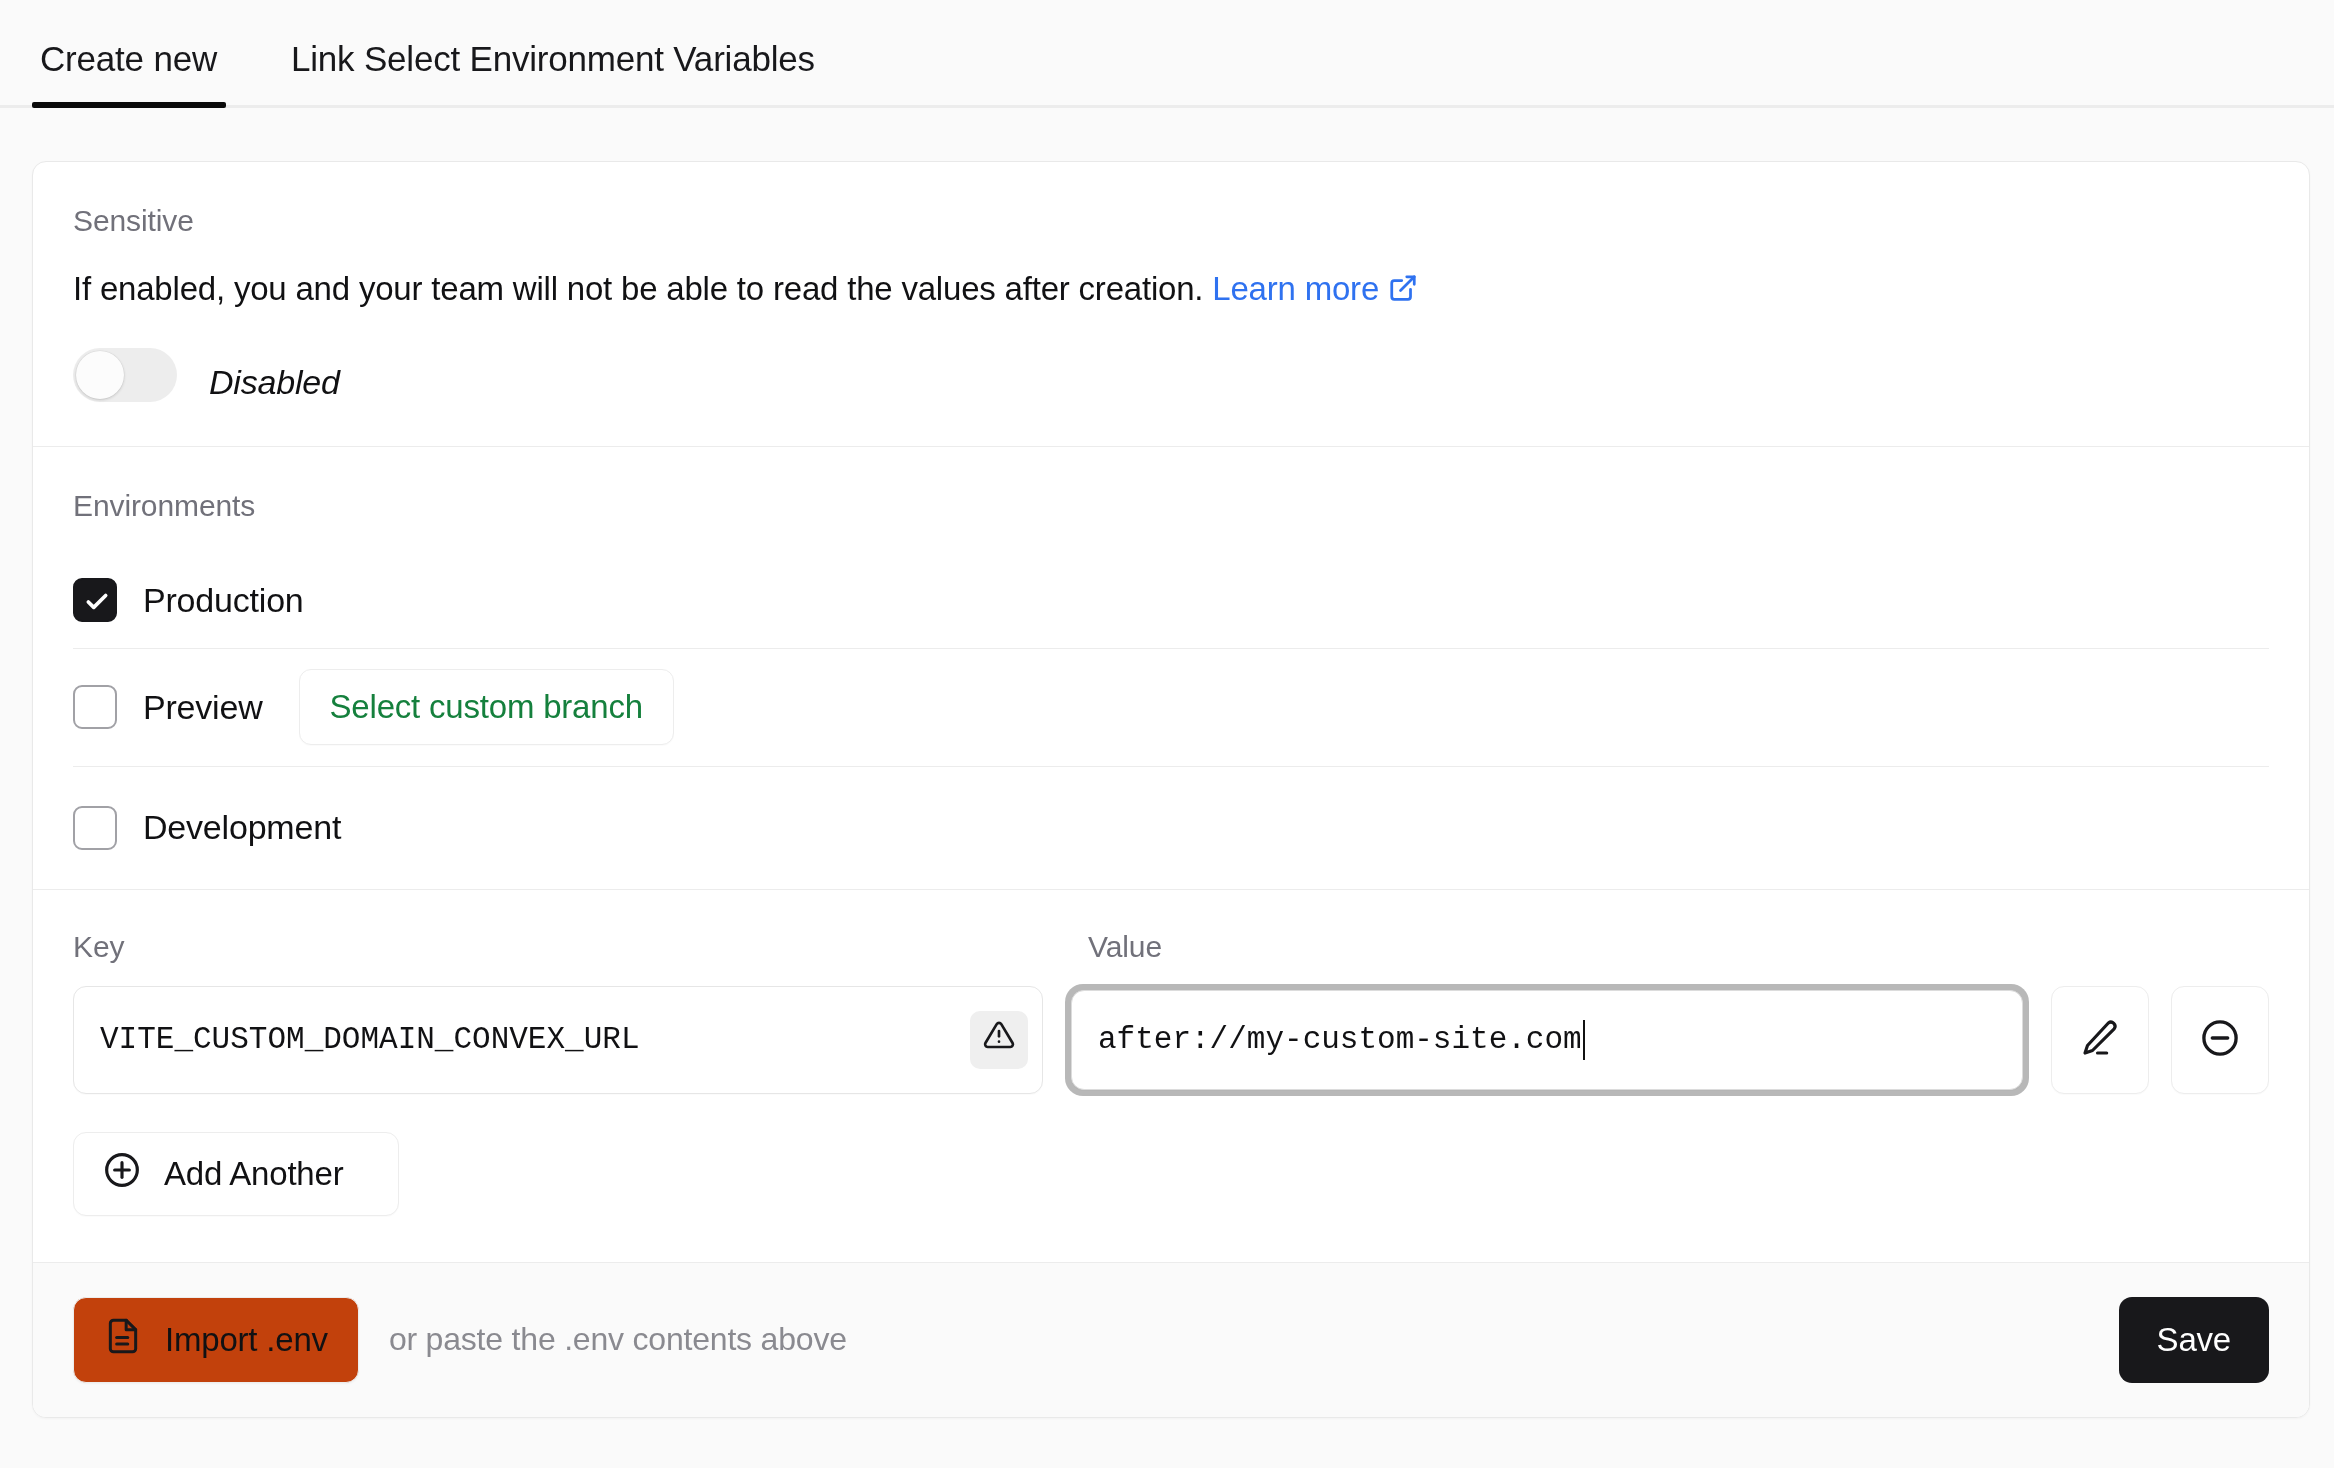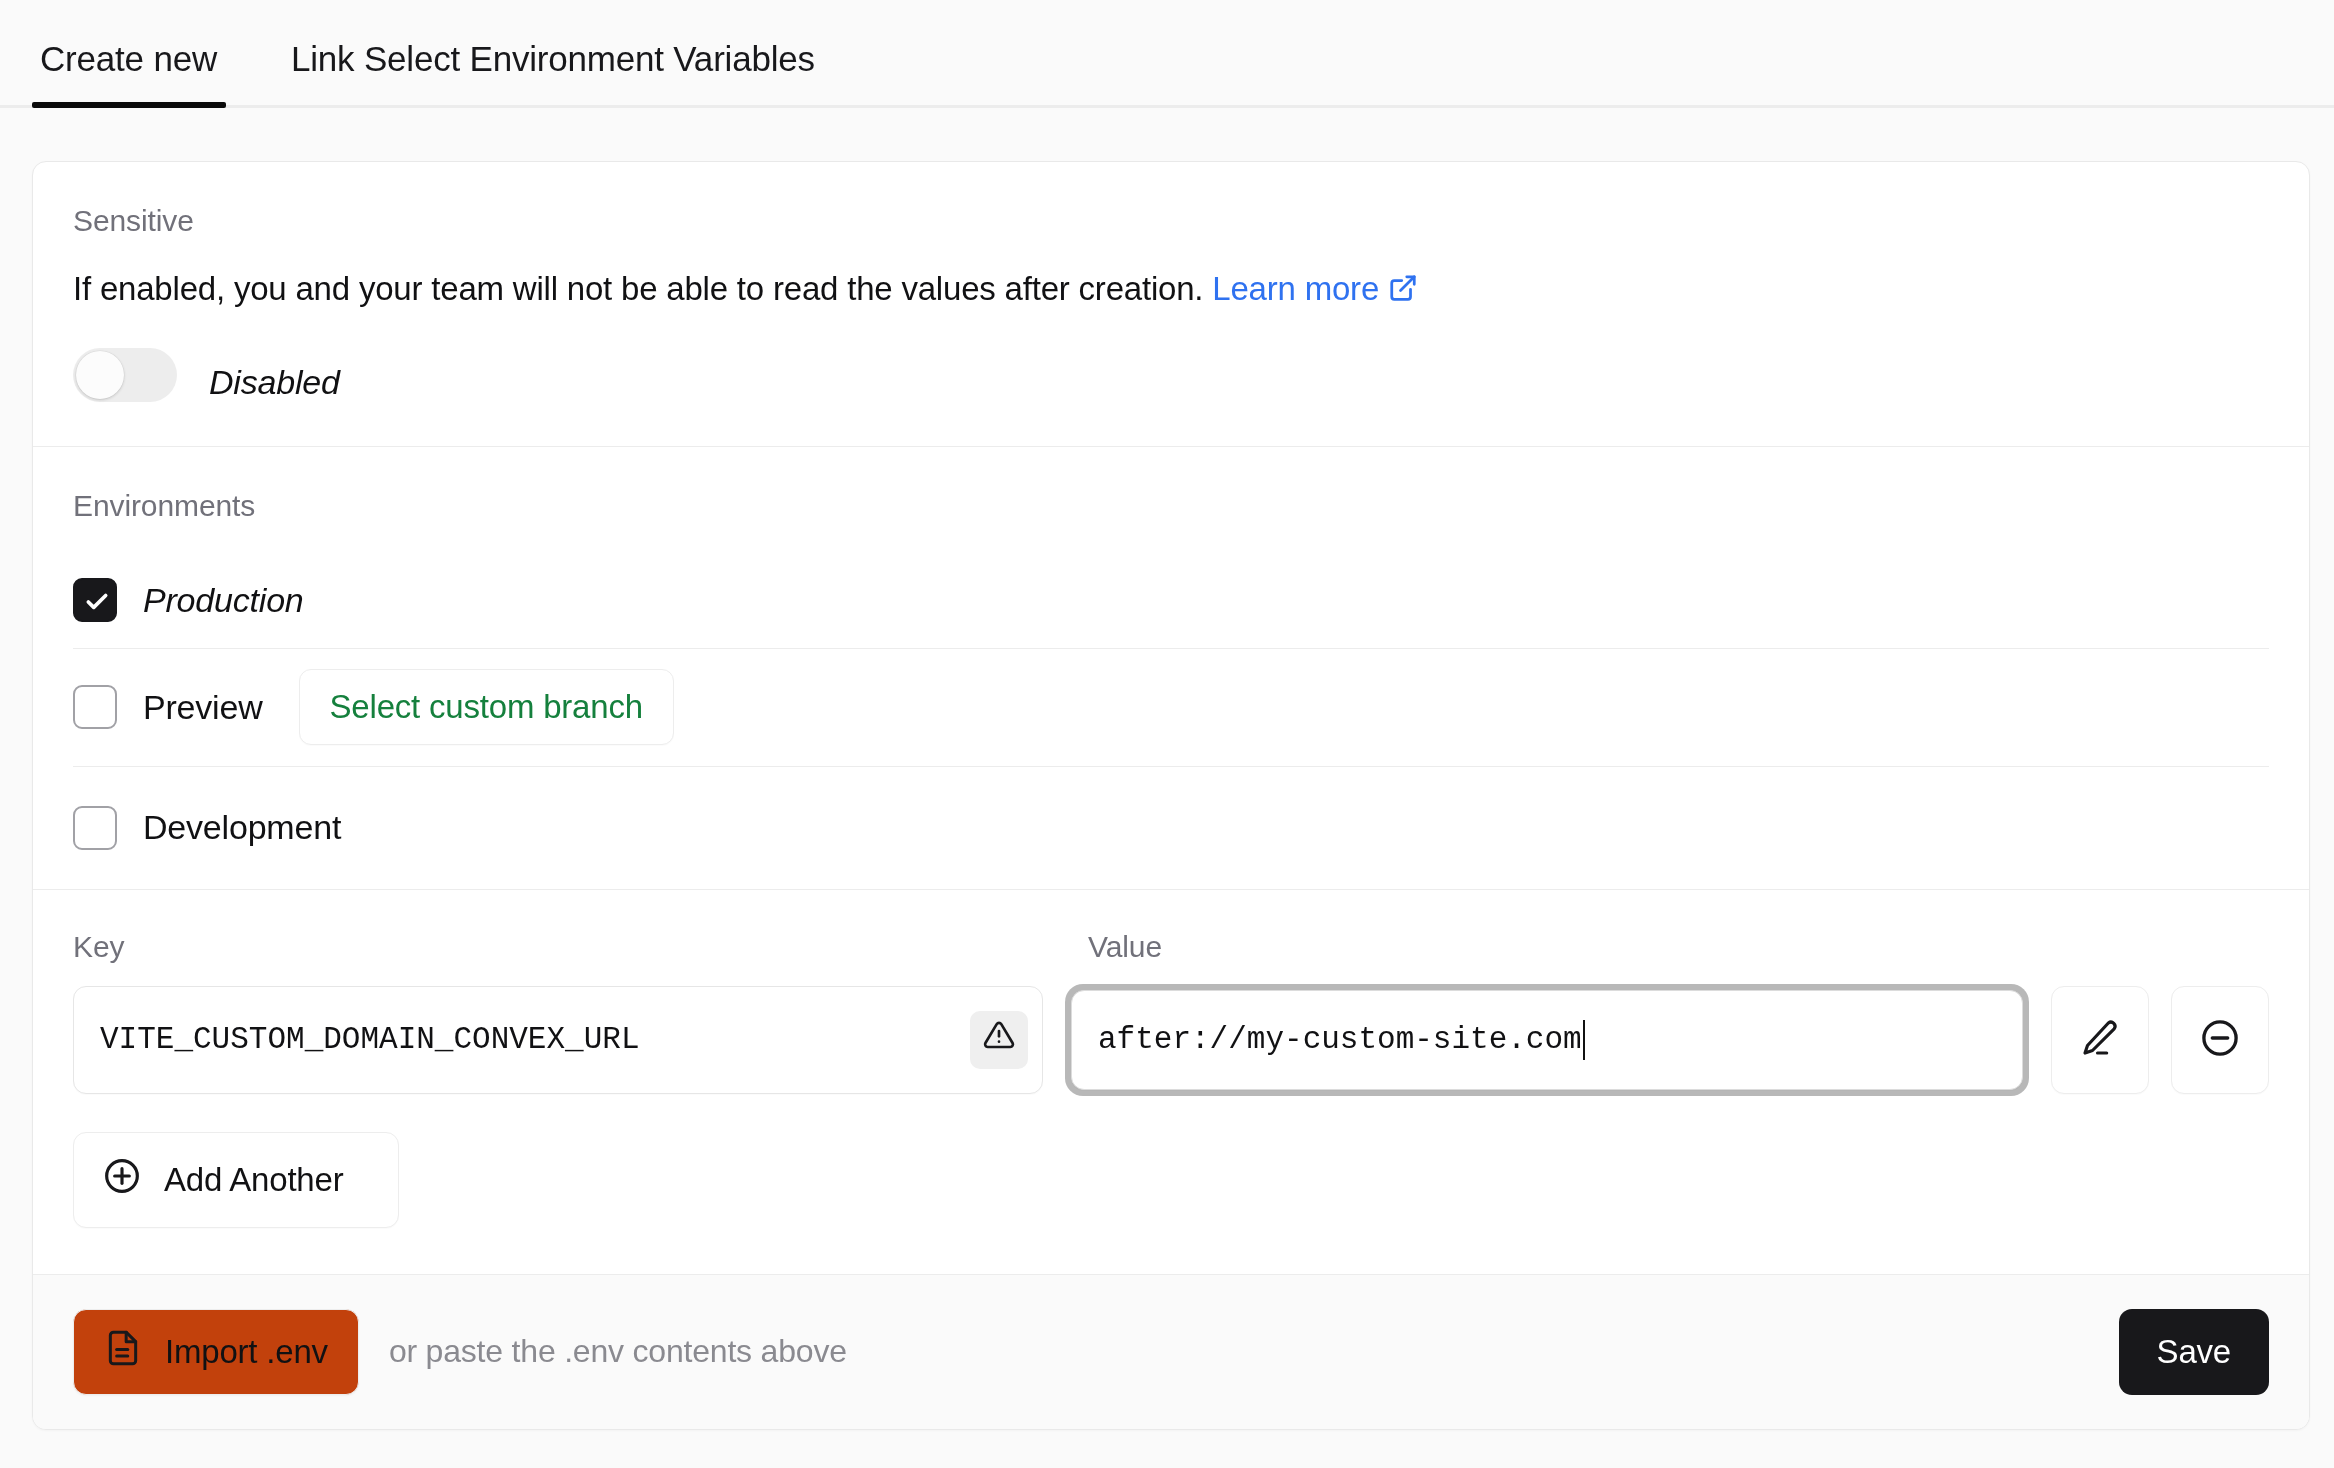--- a/index.html
+++ b/index.html
@@ -125,21 +125,21 @@
   
   .env-section { padding: 42px 40px 0 40px; border-bottom: 1.5px solid #ececec; }
   .env-row {
     display: flex;
     align-items: center;
     gap: 0;
     height: 118px;
     border-bottom: 1.5px solid #ececec;
   }
   .env-row.last { border-bottom: none; height: 122px; }
-  .env-row.first { height: 96px; font-style: italic; }
+  .env-row.first { height: 96px; }
 
   .checkbox {
     width: 44px; height: 44px;
     border-radius: 9px;
     flex: none;
     cursor: pointer;
     position: relative;
   }
   .checkbox.unchecked {
     background: #ffffff;
@@ -251,21 +251,21 @@
     display: flex;
     align-items: center;
     justify-content: center;
     cursor: pointer;
     box-shadow: 0 1px 1px rgba(0,0,0,0.02);
     flex: none;
   }
 
   .add-btn {
     margin-top: 36px;
-    height: 96px;
+    height: 84px;
     width: 326px;
     display: flex;
     align-items: center;
     gap: 22px;
     padding: 0 28px;
     background: #fff;
     border: 1.5px solid #ededed;
     border-radius: 13px;
     font-size: 33px;
     color: #111113;

